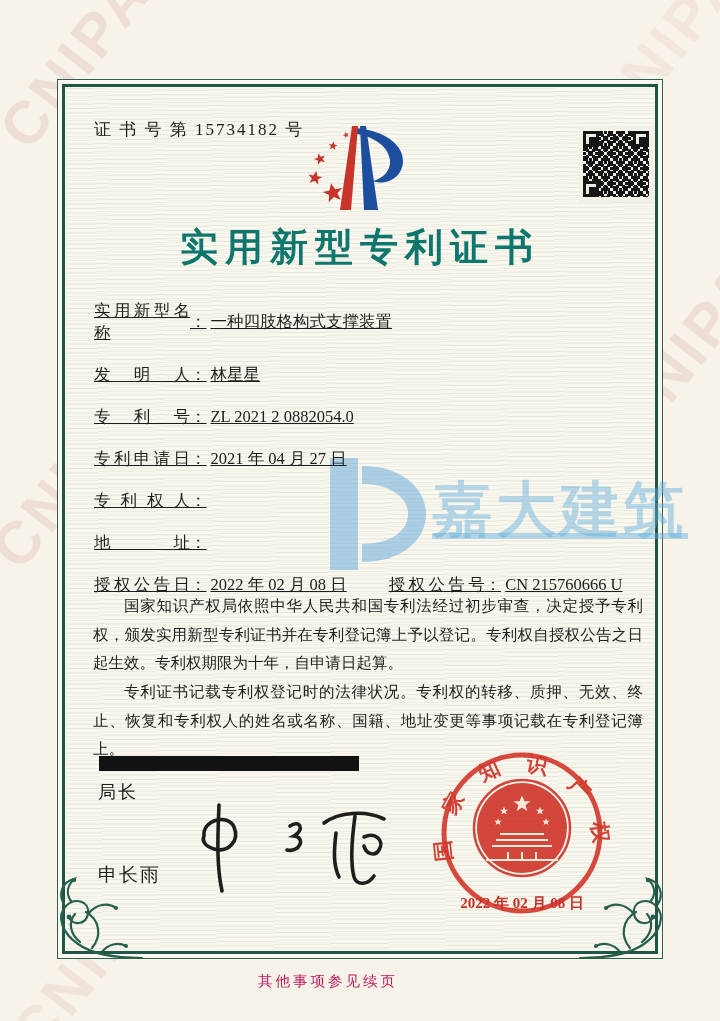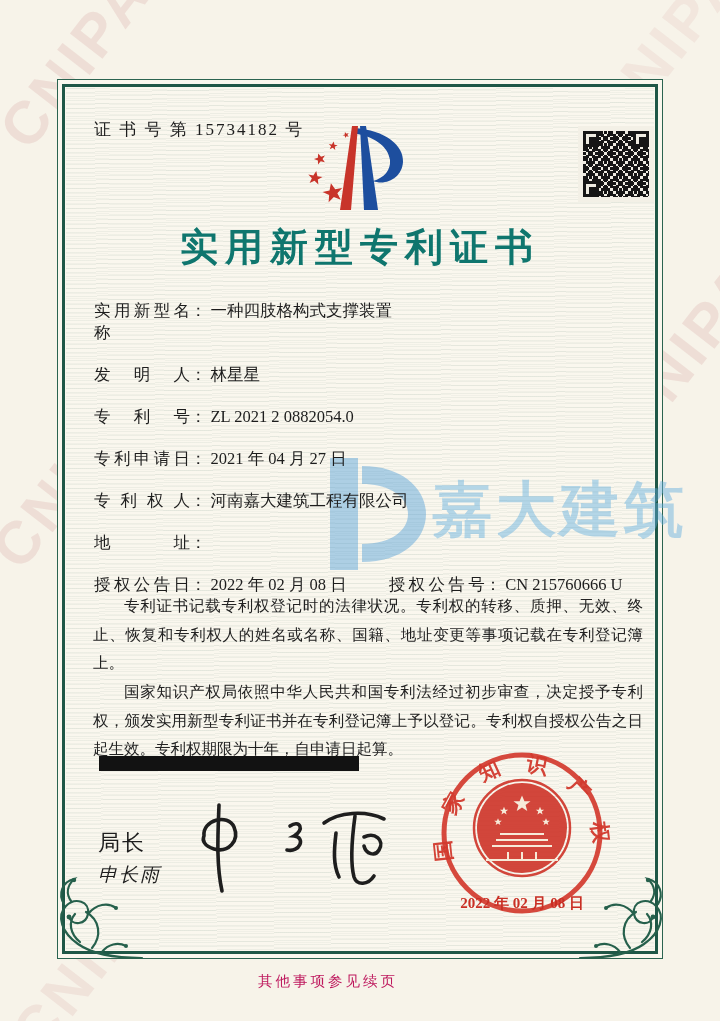--- a/index.html
+++ b/index.html
@@ -52,21 +52,21 @@
   
   .wm-blue {
     position:absolute; left:300px; top:448px; width:380px; height:130px;
     z-index:2; pointer-events:none;
   }
   .wm-blue-logo { position:absolute; left:24px; top:8px; }
   .wm-blue-text {
     position:absolute; left:132px; top:22px;
     font-family:"Liberation Sans", sans-serif;
     font-weight:bold; font-size:60px; letter-spacing:4px;
-    color:rgba(96,172,221,0.45); white-space:nowrap;
+    color:rgba(96,172,221,0.45); white-space:nowrap;text-decoration:underline;
   }
 
   
   .cert-no {
     position:absolute; left:94px; top:118px; z-index:3;
     font-size:17px; letter-spacing:2px;
   }
   .logo { position:absolute; left:288px; top:118px; z-index:3; }
   .qr {
     position:absolute; left:578px; top:126px; width:76px; height:76px;
@@ -84,39 +84,39 @@
   .qr-f1 { left:0; top:0; } .qr-f2 { right:0; top:0; } .qr-f3 { left:0; bottom:0; }
 
   .title {
     position:absolute; left:58px; top:222px; width:604px; z-index:3;
     text-align:center; font-size:38px; font-weight:bold;
     letter-spacing:7px; color:#0f766e;
   }
 
   
   .fields { position:absolute; left:94px; top:300px; width:552px; z-index:3; font-size:16.5px; }
-  .frow { display:flex; align-items:flex-start; margin-bottom:20px; line-height:22px; }
+  .frow { display:flex; align-items:center; margin-bottom:20px; line-height:22px;text-decoration:underline; }
   .fl { display:inline-block; width:96px; text-align:justify; text-align-last:justify; flex:none; }
   .fc { flex:none; }
   .fv { margin-left:4px; }
   .frow-addr .fv { width:440px; }
   .frow-grant { display:flex; margin-bottom:16px; }
   .frow-grant .pair2 { margin-left:42px; display:flex; }
 
   
   .paras { position:absolute; left:93px; top:592px; width:550px; z-index:3;
     font-size:15.5px; line-height:1.85; text-align:justify; color:#222; }
   .paras p { text-indent:2em; }
 
   
   .redact-bar { position:absolute; left:99px; top:756px; width:260px; height:15px; background:#121212; z-index:4; }
 
   
-  .signer-title { position:absolute; left:98px; top:828px; font-size:22px; letter-spacing:2px; z-index:3; }
-  .signer-name  { position:absolute; left:98px; top:862px; font-size:19px; letter-spacing:2px; z-index:3;font-style:italic; }
+  .signer-title { position:absolute; left:98px; top:780px; font-size:18px; letter-spacing:2px; z-index:3; }
+  .signer-name  { position:absolute; left:98px; top:862px; font-size:19px; letter-spacing:2px; z-index:3; }
   .signature { position:absolute; left:188px; top:792px; z-index:3; }
 
   
   .seal { position:absolute; left:426px; top:748px; z-index:5; }
 
   
   .page-indicator {
     position:absolute; left:58px; top:926px; width:604px; z-index:3;
     text-align:center; font-size:14px; letter-spacing:2px;
   }
@@ -230,41 +230,40 @@
       <span class="fv">ZL 2021 2 0882054.0</span>
     </div>
     <div class="frow">
       <span class="fl">专利申请日</span>
         <span class="fc">：</span>
       <span class="fv">2021 年 04 月 27 日</span>
     </div>
     <div class="frow">
       <span class="fl">专利权人</span>
         <span class="fc">：</span>
-      <span class="fv">河南嘉大建筑工程有限公司</span>
     </div>
     <div class="frow frow-addr">
       <span class="fl">地址</span>
         <span class="fc">：</span>
     </div>
     <div class="frow frow-grant">
       <span class="fl">授权公告日</span>
         <span class="fc">：</span>
       <span class="fv">2022 年 02 月 08 日</span>
       <span class="pair2">
         <span class="fl">授权公告号</span>
           <span class="fc">：</span>
         <span class="fv">CN 215760666 U</span>
       </span>
     </div>
   </div>
 
   <div class="paras">
+    <p>国家知识产权局依照中华人民共和国专利法经过初步审查，决定授予专利权，颁发实用新型专利证书并在专利登记簿上予以登记。专利权自授权公告之日起生效。专利权期限为十年，自申请日起算。</p>
     <p>专利证书记载专利权登记时的法律状况。专利权的转移、质押、无效、终止、恢复和专利权人的姓名或名称、国籍、地址变更等事项记载在专利登记簿上。</p>
-    <p>国家知识产权局依照中华人民共和国专利法经过初步审查，决定授予专利权，颁发实用新型专利证书并在专利登记簿上予以登记。专利权自授权公告之日起生效。专利权期限为十年，自申请日起算。</p>
   </div>
 
   <div class="redact-bar"></div>
 
   <div class="signer-title">局长</div>
   <div class="signer-name">申长雨</div>
   <svg class="signature" width="215" height="112" viewBox="0 0 215 112">
     <g stroke="#1e1e1e" stroke-width="3.6" fill="none" stroke-linecap="round">
       <path d="M16,44 C14,28 40,21 46,35 C52,49 40,61 26,57 C16,54 14,48 16,44"></path>
       <path d="M31,13 C30,40 28,72 34,99"></path>

